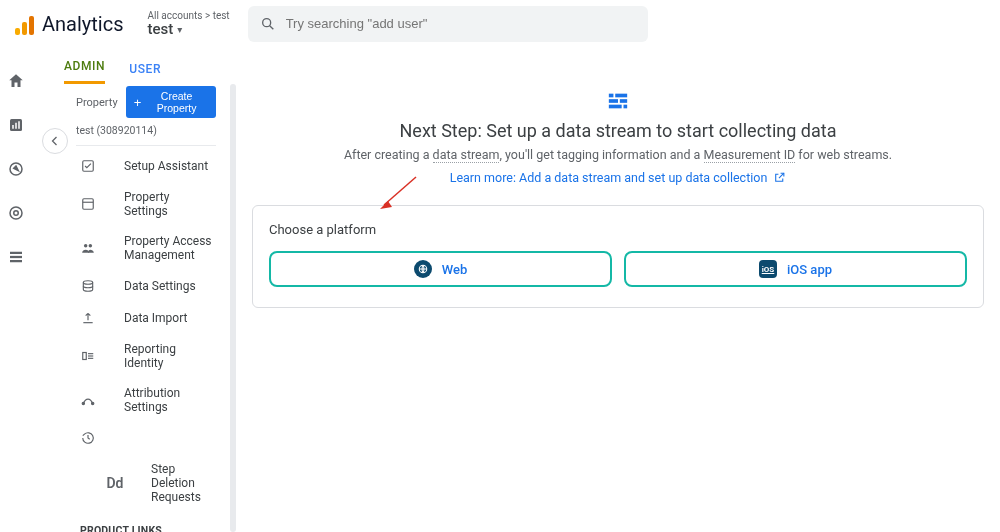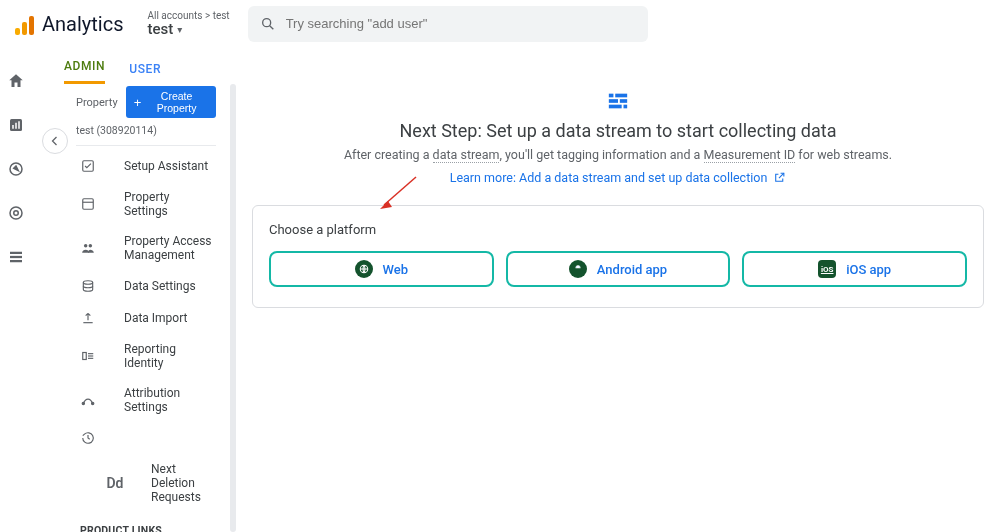--- a/index.html
+++ b/index.html
@@ -55,21 +55,21 @@
     .hero-icon { width:22px; height:22px; margin:0 auto 8px; display:flex; align-items:center; justify-content:center; }
     .hero h1 { font-size:18px; font-weight:400; color:#3c4043; margin-bottom:6px; }
     .hero p { font-size:12.5px; color:#5f6368; margin-bottom:8px; }
     .hero .ul { border-bottom:1px dotted #9aa0a6; }
     .learn { color:#1a73e8; font-size:12.5px; cursor:pointer; display:inline-flex; align-items:center; gap:6px; }
 
     .card { border:1px solid #dadce0; border-radius:6px; margin-top:20px; padding:16px 16px 20px; position:relative; }
     .card-title { font-size:13px; color:#3c4043; margin-bottom:14px; }
     .platforms { display:flex; gap:12px; }
     .pbtn { flex:1; border:2px solid #14b8a6; border-radius:8px; height:36px; display:flex; align-items:center; justify-content:center; gap:10px; cursor:pointer; color:#1a73e8; font-size:13px; font-weight:500; }
-    .pbtn .pcircle { width:18px; height:18px; border-radius:50%; background:#14532d; display:flex; align-items:center; justify-content:center; color:#fff; font-size:10px;text-decoration:underline; }
+    .pbtn .pcircle { width:18px; height:18px; border-radius:50%; background:#0c4a6e; display:flex; align-items:center; justify-content:center; color:#fff; font-size:10px;text-decoration:underline; }
 
     
     .arrow { position:absolute; left:378px; top:175px; width:40px; height:36px; pointer-events:none; }
   </style>
 </head>
 <body>
 
 <div class="topbar">
   <div class="logo">
     <div class="ga-icon">
@@ -224,21 +224,21 @@
       <div class="navitem">
         <span class="nic">
             <svg width="14" height="14" viewBox="0 0 24 24" fill="none" stroke="#5f6368" stroke-width="2">
               <path d="M3 12a9 9 0 1 0 3-6.7L3 8"></path>
               <path d="M12 7v5l3 2"></path>
             </svg>
           </span>
       </div>
       <div class="navitem">
         <span class="nic" style="font-size:14px;font-weight:600;margin-left:27px;">Dd</span>
-        <span>Next Deletion Requests</span>
+        <span>Step Deletion Requests</span>
       </div>
 
       <div class="section-title">PRODUCT LINKS</div>
 
     </div>
   </div>
 </div>
 
 <div class="divbar"></div>
 
@@ -274,30 +274,20 @@
       <div class="pbtn">
         <span class="pcircle">
             <svg width="10" height="10" viewBox="0 0 24 24" fill="none" stroke="#fff" stroke-width="2.5">
               <circle cx="12" cy="12" r="9"></circle>
               <path d="M3 12h18M12 3c3 3 3 15 0 18M12 3c-3 3-3 15 0 18"></path>
             </svg>
           </span>
         <span>Web</span>
       </div>
       <div class="pbtn">
-        <span class="pcircle">
-            <svg width="10" height="10" viewBox="0 0 24 24" fill="#fff">
-              <path d="M6 9a6 6 0 0 1 12 0v1H6z"></path>
-              <circle cx="9" cy="7" r="1" fill="#1a73e8"></circle>
-              <circle cx="15" cy="7" r="1" fill="#1a73e8"></circle>
-            </svg>
-          </span>
-        <span>Android app</span>
-      </div>
-      <div class="pbtn">
         <span class="pcircle" style="border-radius:4px;font-size:8px;font-weight:700;">iOS</span>
         <span>iOS app</span>
       </div>
     </div>
   </div>
 </div>
 
 <svg class="arrow" viewBox="0 0 40 36">
   <line x1="38" y1="2" x2="6" y2="30" stroke="#d93025" stroke-width="1.5"></line>
   <polygon points="2,34 10,26 14,32" fill="#d93025"></polygon>

